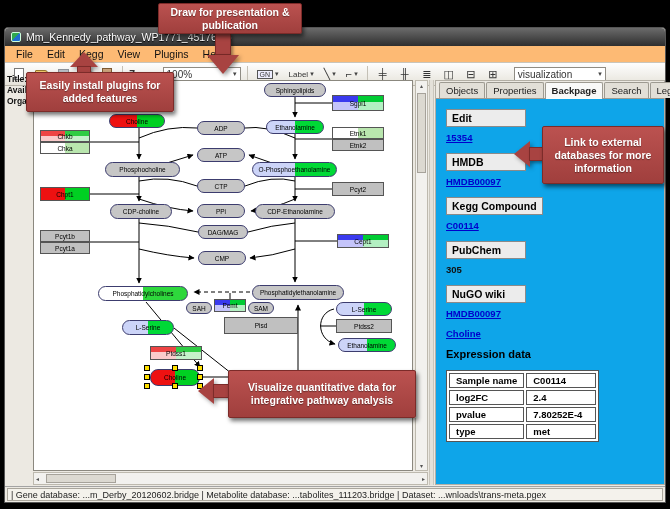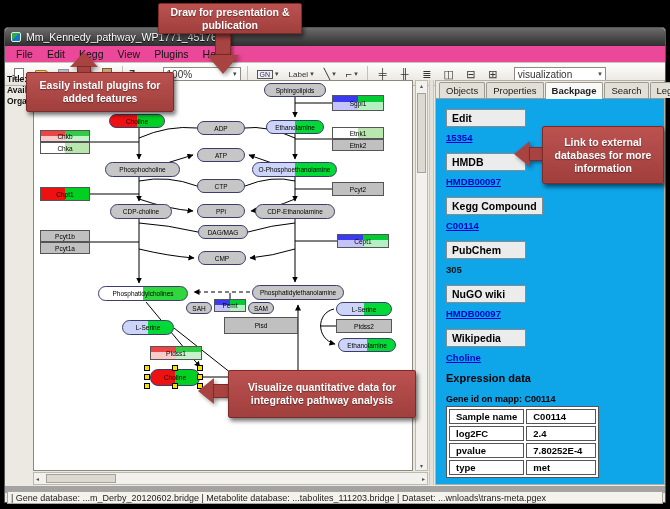--- a/index.html
+++ b/index.html
@@ -4,21 +4,21 @@
 <style>
   * { margin:0; padding:0; box-sizing:border-box; }
   html,body { width:670px; height:509px; background:#000; font-family:"Liberation Sans",sans-serif; overflow:hidden; }
   .screen { position:relative; width:670px; height:509px; background:#000; }
   .win { position:absolute; left:4px; top:27px; width:662px; height:476px; background:#ece9e2; border:1px solid #555; border-radius:4px 4px 0 0; }
   
   .titlebar { position:absolute; left:0; top:0; width:100%; height:18px; background:linear-gradient(#6b6b6b,#2e2e2e); border-radius:4px 4px 0 0; display:flex; align-items:center; padding-left:6px; }
   .titlebar .ttl { color:#fff; font-size:10.5px; text-shadow:0 1px 1px #000; margin-left:5px; white-space:nowrap; }
   .appicon { width:10px; height:10px; background:linear-gradient(135deg,#2fa84f 0 50%,#1f6fd0 50% 100%); border:1px solid #cfd; border-radius:2px; }
   
-  .menubar { position:absolute; left:0; top:18px; width:100%; height:17px; background:#ec4899; border-bottom:1px solid #c9c5bb; display:flex; align-items:center; padding-left:4px; }
+  .menubar { position:absolute; left:0; top:18px; width:100%; height:17px; background:#fdba74; border-bottom:1px solid #c9c5bb; display:flex; align-items:center; padding-left:4px; }
   .menubar span { font-size:10.5px; color:#111; padding:1px 7px; }
   
   .toolbar { position:absolute; left:0; top:35px; width:100%; height:23px; background:linear-gradient(#fefefe,#e6e3da); border-bottom:1px solid #b7b3a8; display:flex; align-items:center; gap:4px; padding-left:5px; font-size:10px; color:#333; }
   .tb-ic { display:inline-flex; align-items:center; justify-content:center; width:18px; height:17px; }
   .ic-page { width:10px; height:12px; background:#fff; border:1px solid #7a7a7a; }
   .ic-folder { width:13px; height:9px; background:#f3c96d; border:1px solid #96772c; border-radius:1px 3px 1px 1px; }
   .ic-save { width:11px; height:11px; background:#b9bec4; border:1px solid #8d9299; }
   .ic-copy { width:9px; height:11px; background:#fff; border:1px solid #777; box-shadow:2px 2px 0 0 #cfcfcf; }
   .ic-paste { width:10px; height:12px; background:#c9a27a; border:1px solid #7d5a33; }
   .sep { width:1px; height:16px; background:#c4c0b6; margin:0 2px; }
@@ -65,21 +65,21 @@
   .rcontent { position:absolute; left:0; top:19px; width:100%; height:386px; overflow:hidden; padding:8px 0 0 10px; }
   .dbhead { display:inline-block; min-width:80px; background:#ececec; border:1px solid #8a8a8a; font-weight:bold; font-size:10.5px; padding:2px 5px; margin-bottom:5px; }
   .dbval { font-size:9.5px; font-weight:bold; margin-bottom:9px; }
   .dbval.link { color:#0000cc; text-decoration:underline; cursor:pointer; }
   .dbval.plain { color:#111; }
   .exphead { font-size:11px; font-weight:bold; margin:2px 0 10px; }
   .geneline { font-size:9px; font-weight:bold; margin-bottom:2px; }
   table.expr { border-collapse:separate; border-spacing:2px; background:#fff; border:1px solid #555; }
   table.expr td { border:1px solid #555; font-size:9.5px; font-weight:bold; padding:1px 6px; min-width:70px; background:#fff; }
   
-  .statusbar { position:absolute; left:0; top:458px; width:100%; height:16px; background:#ece9e2; border-top:7px solid #a3a3a3; display:flex; align-items:center; }
+  .statusbar { position:absolute; left:0; top:458px; width:100%; height:16px; background:#ece9e2; border-top:1px solid #a3a3a3; display:flex; align-items:center; }
   .statusfield { margin:0 2px; flex:1; height:13px; border:1px solid #aaa69c; background:#f4f2ec; font-size:9px; color:#222; display:flex; align-items:center; padding-left:3px; white-space:nowrap; overflow:hidden; }
   
   .callout { position:absolute; z-index:60; background:linear-gradient(#bb5250,#a03f3d); border:1px solid #7c2b29; border-radius:2px; color:#fff; font-weight:bold; font-size:10.5px; text-align:center; display:flex; align-items:center; justify-content:center; padding:2px 4px; box-shadow:2px 3px 4px rgba(0,0,0,.55); text-shadow:0 1px 1px rgba(0,0,0,.4); line-height:13px; }
   .astem { position:absolute; z-index:59; background:#a84341; border:1px solid #7c2b29; box-shadow:2px 2px 3px rgba(0,0,0,.4); }
   .ahead { position:absolute; z-index:59; width:0; height:0; filter:drop-shadow(2px 2px 2px rgba(0,0,0,.4)); }
   .ahead.down { border-left:16px solid transparent; border-right:16px solid transparent; border-top:19px solid #a84341; }
   .ahead.up { border-left:14px solid transparent; border-right:14px solid transparent; border-bottom:15px solid #a84341; }
   .ahead.left { border-top:13px solid transparent; border-bottom:13px solid transparent; border-right:16px solid #a84341; }
   .share { position:absolute; z-index:60; left:28px; top:422px; width:286px; height:42px; background:#fff; border:2px solid #c8403a; display:flex; align-items:center; justify-content:center; }
   .share span { font-family:"Liberation Serif",serif; font-style:italic; font-weight:bold; font-size:20px; color:#c0312b; text-shadow:2px 2px 2px #b9b9b9; white-space:nowrap; }
@@ -278,24 +278,22 @@
         <div><span class="dbhead">Edit</span></div>
         <div class="dbval link">15354</div>
         <div><span class="dbhead">HMDB</span></div>
         <div class="dbval link">HMDB00097</div>
         <div><span class="dbhead">Kegg Compound</span></div>
         <div class="dbval link">C00114</div>
         <div><span class="dbhead">PubChem</span></div>
         <div class="dbval plain">305</div>
         <div><span class="dbhead">NuGO wiki</span></div>
         <div class="dbval link">HMDB00097</div>
-        <div><span class="dbhead">Wikipedia</span></div>
         <div class="dbval link">Choline</div>
         <div class="exphead">Expression data</div>
-        <div class="geneline">Gene id on mapp: C00114</div>
         <table class="expr">
           <tbody>
               <tr>
             <td>Sample name</td>
             <td>C00114</td>
           </tr>
           <tr>
             <td>log2FC</td>
             <td>2.4</td>
           </tr>

